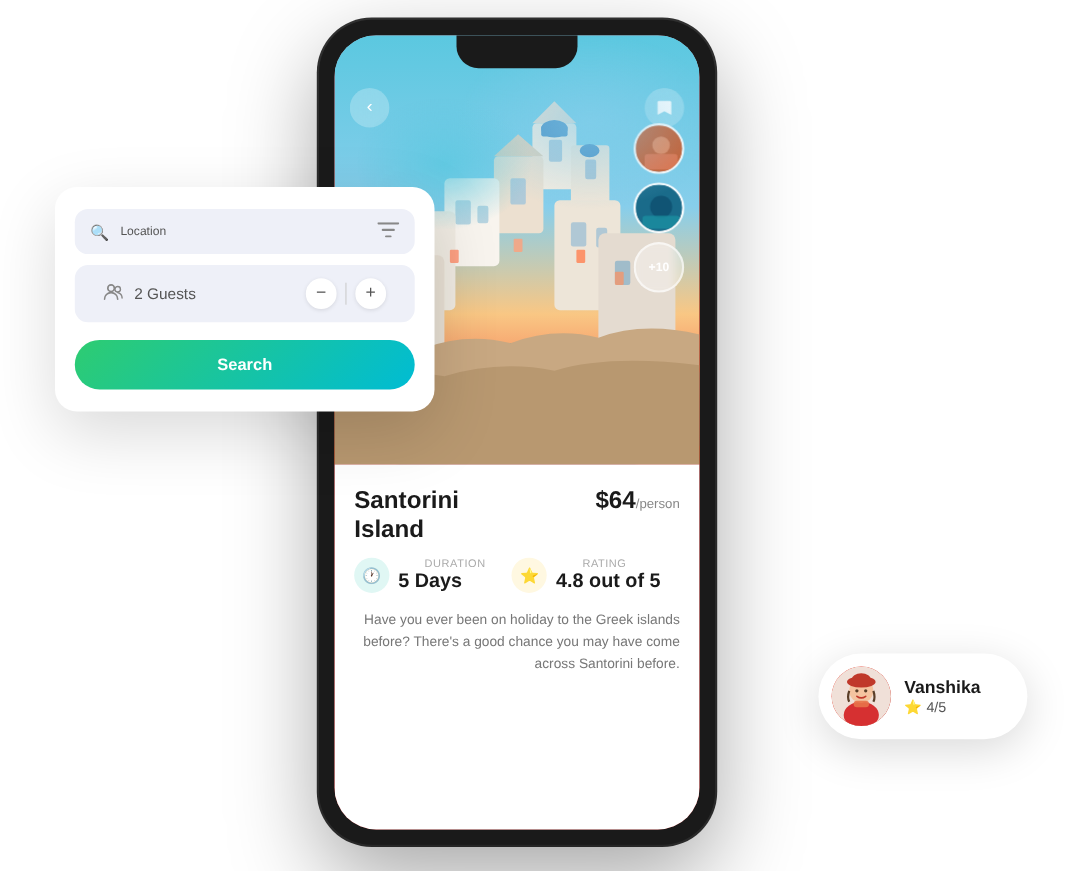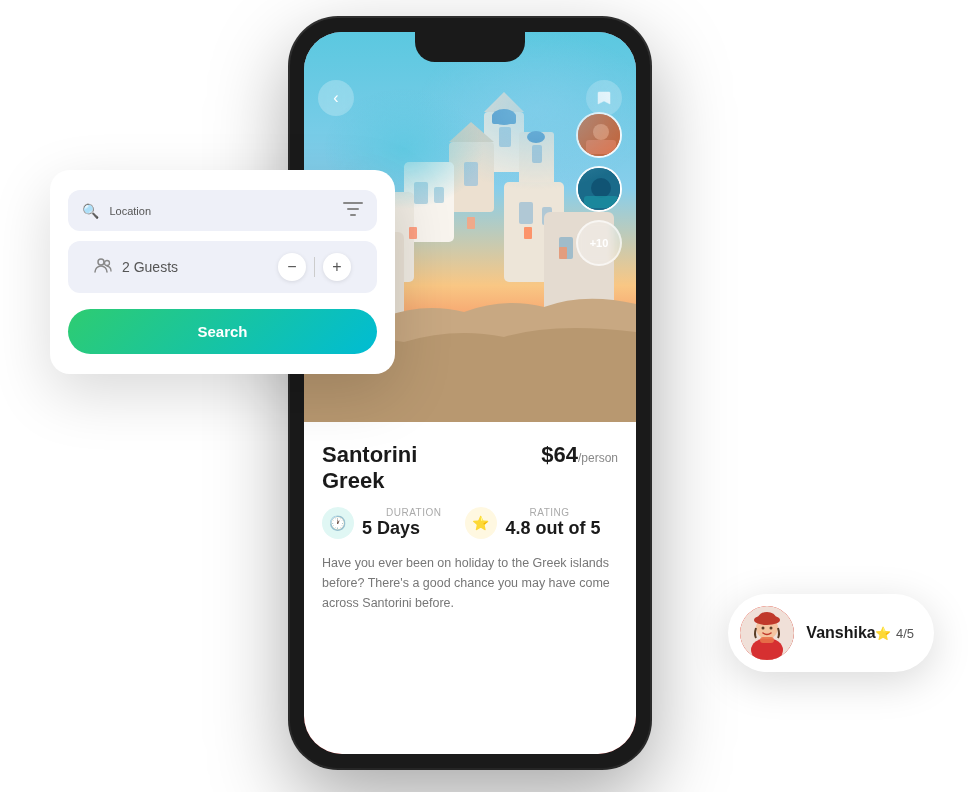--- a/index.html
+++ b/index.html
@@ -220,20 +220,21 @@
       font-size: 18px;
       font-weight: 700;
       color: #1a1a1a;
     }
 
     .description {
       font-size: 12.5px;
       color: #777;
       line-height: 1.6;
       margin-bottom: 18px;
+      text-align: right;
     }
 
     .book-btn {
       width: 100%;
       padding: 16px;
       background: linear-gradient(135deg, #2ecc71, #00bcd4);
       border: none;
       border-radius: 50px;
       color: #fff;
       font-size: 15px;
@@ -351,21 +352,21 @@
       overflow: hidden;
       flex-shrink: 0;
       background: linear-gradient(135deg, #e74c3c 20%, #c0392b 100%);
       display: flex;
       align-items: center;
       justify-content: center;
       font-size: 22px;
     }
     .reviewer-info {
       display: flex;
-      flex-direction: row;
+      flex-direction: column;
     }
     .reviewer-name {
       font-size: 16px;
       font-weight: 800;
       color: #1a1a1a;
     }
     .reviewer-rating {
       display: flex;
       align-items: center;
       gap: 4px;
@@ -489,21 +490,21 @@
         <div class="thumb thumb-plus">
           <span style="font-size:11px;font-weight:700;color:#fff;">+10</span>
         </div>
       </div>
     </div>
 
     <div class="content-card">
       <div class="card-header">
         <div class="destination-name">
           <span>Santorini</span><br>
-          <span>Greek</span>
+          <span>Island</span>
         </div>
         <div class="price-block">
           <span class="price-amount">$64</span><span class="price-per">/person</span>
         </div>
       </div>
 
 
       <div class="stats-row">
         <div class="stat-item">
           <div class="stat-icon stat-icon-teal">🕐</div>

